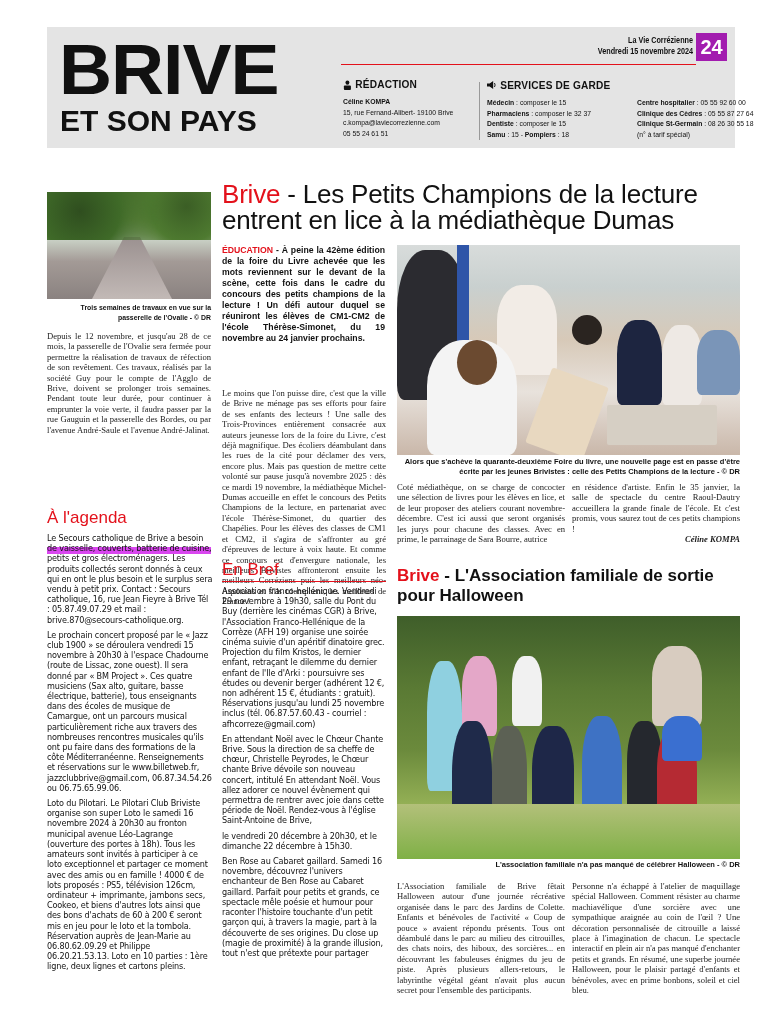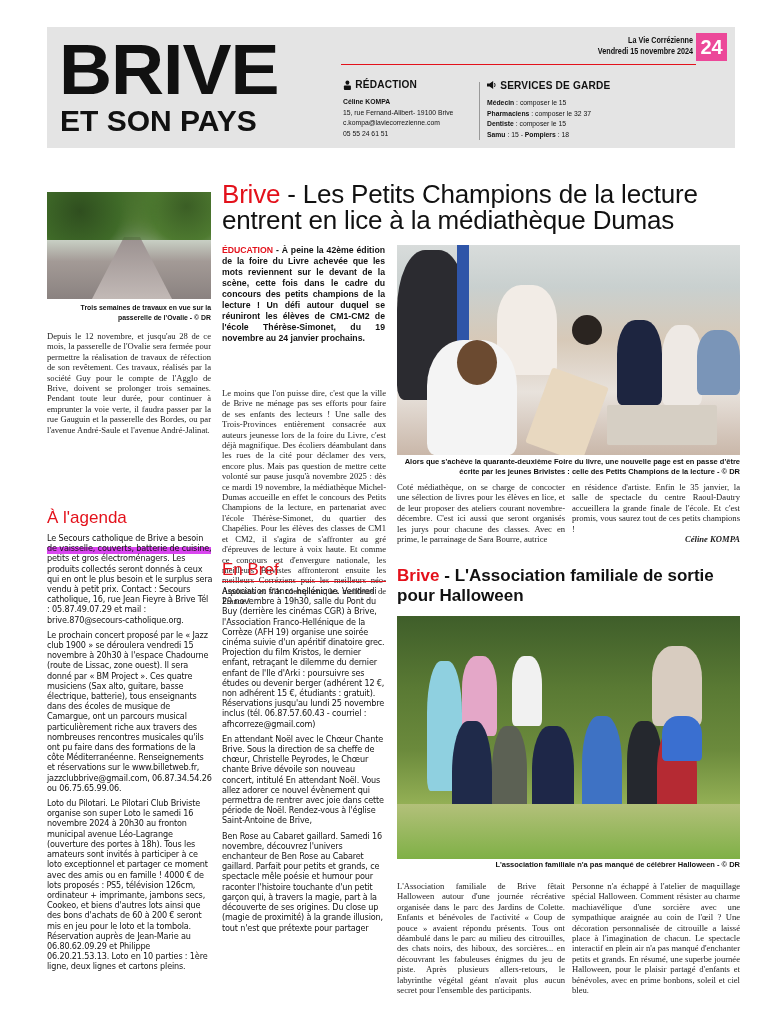--- a/index.html
+++ b/index.html
@@ -1,21 +1,21 @@
 <!DOCTYPE html>
 <html><head>
 <meta charset="utf-8">
 <style>
 *{box-sizing:border-box;margin:0;padding:0}
 body{width:782px;height:1024px;background:#fff;position:relative;overflow:hidden;font-family:"Liberation Sans",sans-serif;color:#111}
 .header{position:absolute;left:47px;top:27px;width:688px;height:121px;background:#e4e4e4}
 .brand1{position:absolute;left:12px;top:10px;font-family:"Liberation Sans",sans-serif;font-weight:900;font-size:70px;line-height:66px;letter-spacing:-1px;transform:scaleX(1.05);transform-origin:left;color:#111}
 .brand2{position:absolute;left:13px;top:78px;font-weight:bold;font-size:30px;line-height:32px;color:#111}
 .pub{position:absolute;right:42px;top:8px;text-align:right;font-size:8.5px;font-weight:bold;line-height:11px;transform:scaleX(.85);transform-origin:right}
-.pagenum{position:absolute;right:8px;top:6px;width:31px;height:28px;background:#ec4899;color:#fff;font-weight:bold;font-size:20px;text-align:center;line-height:28px}
+.pagenum{position:absolute;right:8px;top:6px;width:31px;height:28px;background:#a21caf;color:#fff;font-weight:bold;font-size:20px;text-align:center;line-height:28px}
 .redline{position:absolute;left:294px;top:37px;width:355px;height:1px;background:#e3111b}
 .redac{position:absolute;left:296px;top:52px;font-size:8px;line-height:11px}
 .sect-title{font-weight:bold;font-size:11.5px;letter-spacing:.2px;margin-bottom:7px;display:flex;align-items:center;gap:4px;transform:scaleX(.88);transform-origin:left}
 .small{font-size:8px;line-height:10.5px;transform:scaleX(.85);transform-origin:left;white-space:nowrap}
 .vsep{position:absolute;left:432px;top:55px;width:1px;height:58px;background:#999}
 .garde{position:absolute;left:440px;top:52px}
 .garde-cols{display:flex;gap:0}
 .garde-col1{width:150px}
 b{font-weight:bold}
 .leftcol{position:absolute;left:47px;top:180px;width:164px}
@@ -85,20 +85,26 @@
         </svg>
       <span>SERVICES DE GARDE</span>
     </div>
     <div class="garde-cols">
       <div class="garde-col1">
         <div class="small"><b>Médecin</b><span> : composer le 15</span></div>
         <div class="small"><b>Pharmaciens</b><span> : composer le 32 37</span></div>
         <div class="small"><b>Dentiste</b><span> : composer le 15</span></div>
         <div class="small"><b>Samu</b><span> : 15 - </span><b>Pompiers</b><span> : 18</span></div>
       </div>
+      <div>
+        <div class="small"><b>Centre hospitalier</b><span> : 05 55 92 60 00</span></div>
+        <div class="small"><b>Clinique des Cèdres</b><span> : 05 55 87 27 64</span></div>
+        <div class="small"><b>Clinique St-Germain</b><span> : 08 26 30 55 18</span></div>
+        <div class="small"><span>(n° à tarif spécial)</span></div>
+      </div>
     </div>
   </div>
 </div>
 
 <div class="leftcol">
   <div class="photo1"></div>
   <div class="cap">Trois semaines de travaux en vue sur la passerelle de l'Ovalie - © DR</div>
   <div class="serif" style="margin-top:8px">Depuis le 12 novembre, et jusqu'au 28 de ce mois, la passerelle de l'Ovalie sera fermée pour permettre la réalisation de travaux de réfection de son revêtement. Ces travaux, réalisés par la société Guy pour le compte de l'Agglo de Brive, doivent se prolonger trois semaines. Pendant toute leur durée, pour continuer à emprunter la voie verte, il faudra passer par la rue Gauguin et la passerelle des Bordes, ou par l'avenue André-Saule et l'avenue André-Jalinat.</div>
 </div>
 
@@ -130,20 +136,21 @@
 <div class="body3a serif">Coté médiathèque, on se charge de concocter une sélection de livres pour les élèves en lice, et de leur proposer des ateliers courant novembre-décembre. C'est ici aussi que seront organisés les jurys pour chacune des classes. Avec en prime, le parrainage de Sara Bourre, autrice</div>
 <div class="body3b serif">
   <span>en résidence d'artiste. Enfin le 35 janvier, la salle de spectacle du centre Raoul-Dautry accueillera la grande finale de l'école. Et c'est promis, vous saurez tout de ces petits champions !</span>
   <div class="sig">Céline KOMPA</div>
 </div>
 
 <div class="enbref-title">En Bref</div>
 <div class="enbref-body sans-body">
   <p>Association franco-hellénique. Vendredi 29 novembre à 19h30, salle du Pont du Buy  (derrière les cinémas CGR) à Brive, l'Association Franco-Hellénique de la Corrèze (AFH 19) organise une soirée cinéma suivie d'un apéritif dinatoire grec. Projection du film Kristos, le dernier enfant, retraçant le dilemme du dernier enfant de l'Ile d'Arki : poursuivre ses études ou devenir berger (adhérent 12 €, non adhérent 15 €, étudiants : gratuit). Réservations jusqu'au lundi 25 novembre inclus (tél. 06.87.57.60.43 - courriel : afhcorreze@gmail.com)</p>
   <p>En attendant Noël avec le Chœur Chante Brive. Sous la direction de sa cheffe de chœur, Christelle Peyrodes, le Chœur chante Brive dévoile son nouveau concert, intitulé En attendant Noël.  Vous allez adorer ce nouvel évènement qui permettra de rentrer avec joie dans cette période de Noël. Rendez-vous à l'église Saint-Antoine de Brive,</p>
+  <p>le vendredi 20 décembre à 20h30, et le dimanche 22 décembre à 15h30.</p>
   <p>Ben Rose au Cabaret gaillard. Samedi 16 novembre, découvrez l'univers enchanteur de Ben Rose au Cabaret gaillard. Parfait pour petits et grands, ce spectacle mêle poésie et humour pour raconter l'histoire touchante d'un petit garçon qui, à travers la magie, part à la découverte de ses origines. Du close up (magie de proximité) à la grande illusion, tout n'est que prétexte pour partager</p>
 </div>
 
 <h2 class="hed3"><span class="red">Brive</span><span> - L'Association familiale de sortie pour Halloween</span></h2>
 <div class="photo3">
   <div class="fig" style="left:30px;top:45px;width:35px;height:130px;background:#8fd0e0"></div>
   <div class="fig" style="left:65px;top:40px;width:35px;height:80px;background:#e4a7c8"></div>
   <div class="fig" style="left:115px;top:40px;width:30px;height:70px;background:#f1f1f1"></div>
   <div class="fig" style="left:55px;top:105px;width:40px;height:130px;background:#1f2a4a"></div>
   <div class="fig" style="left:95px;top:110px;width:35px;height:110px;background:#5c6154"></div>

